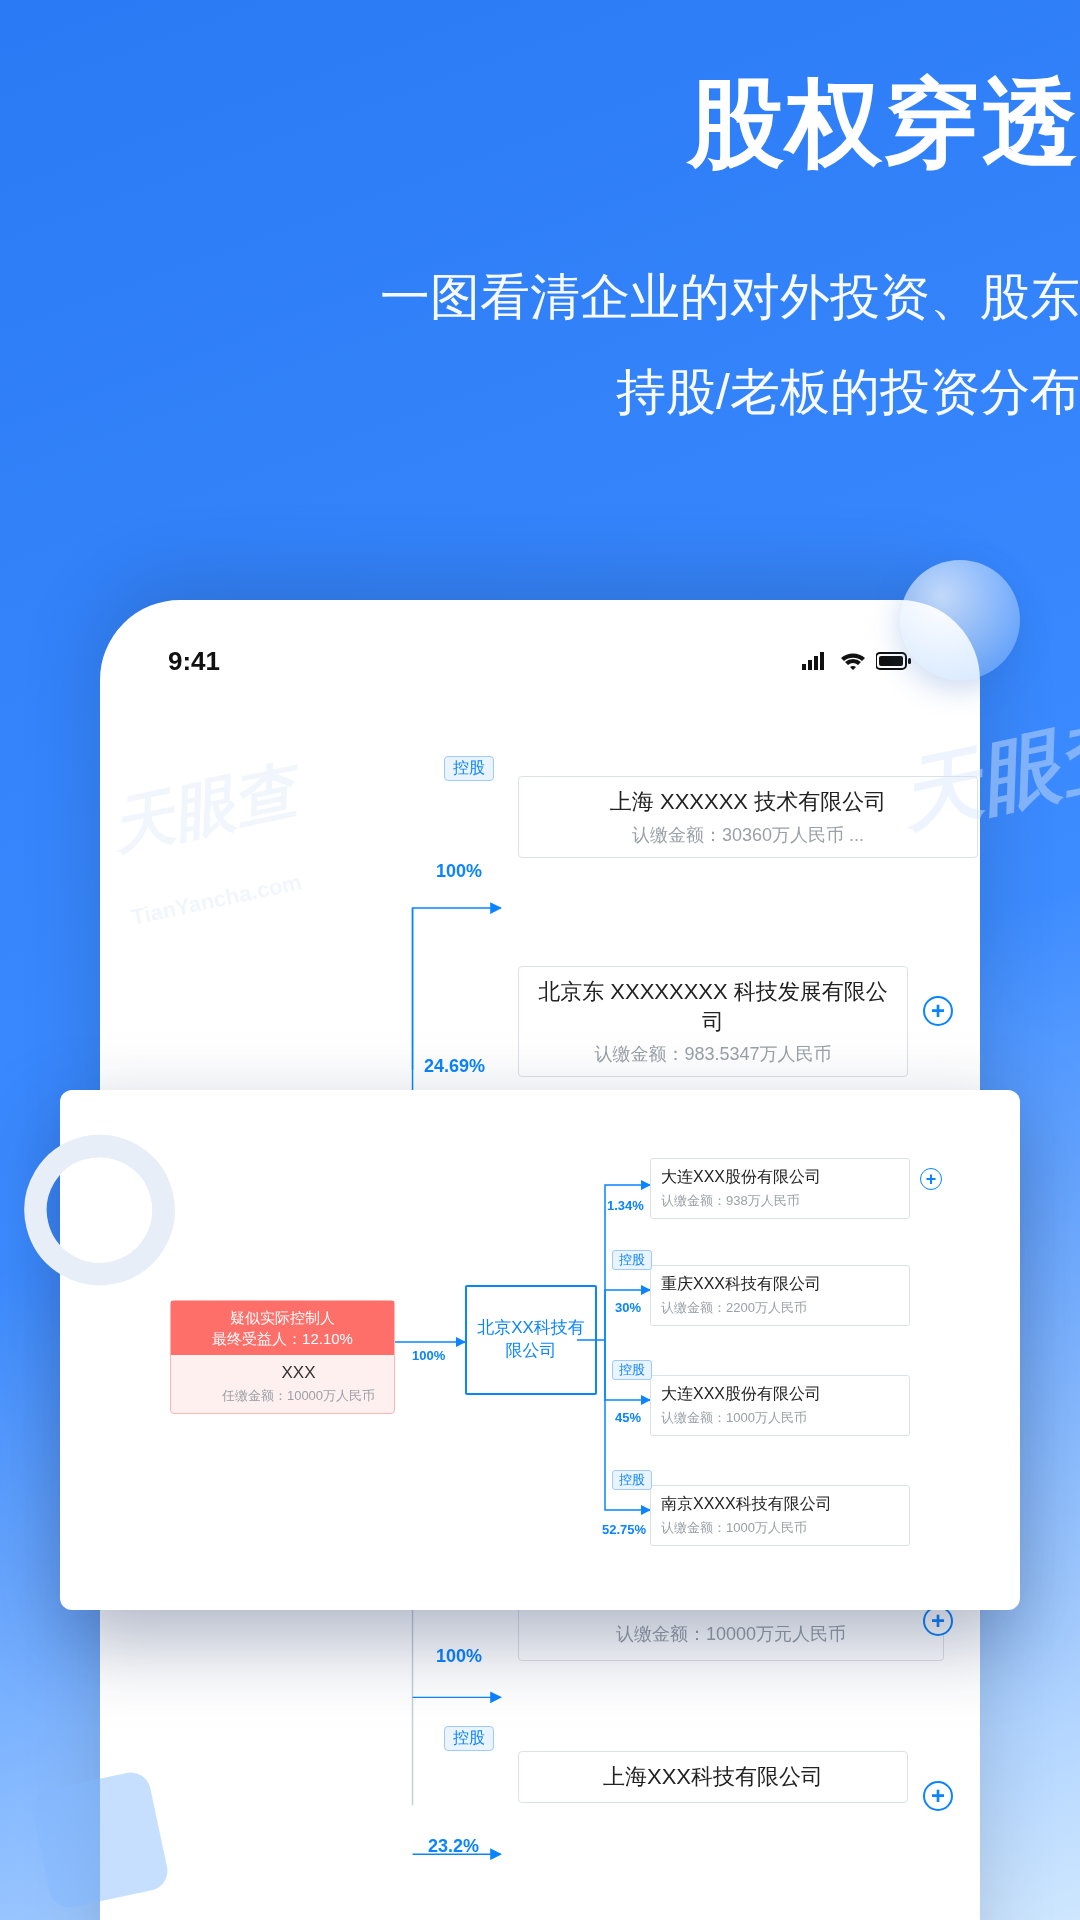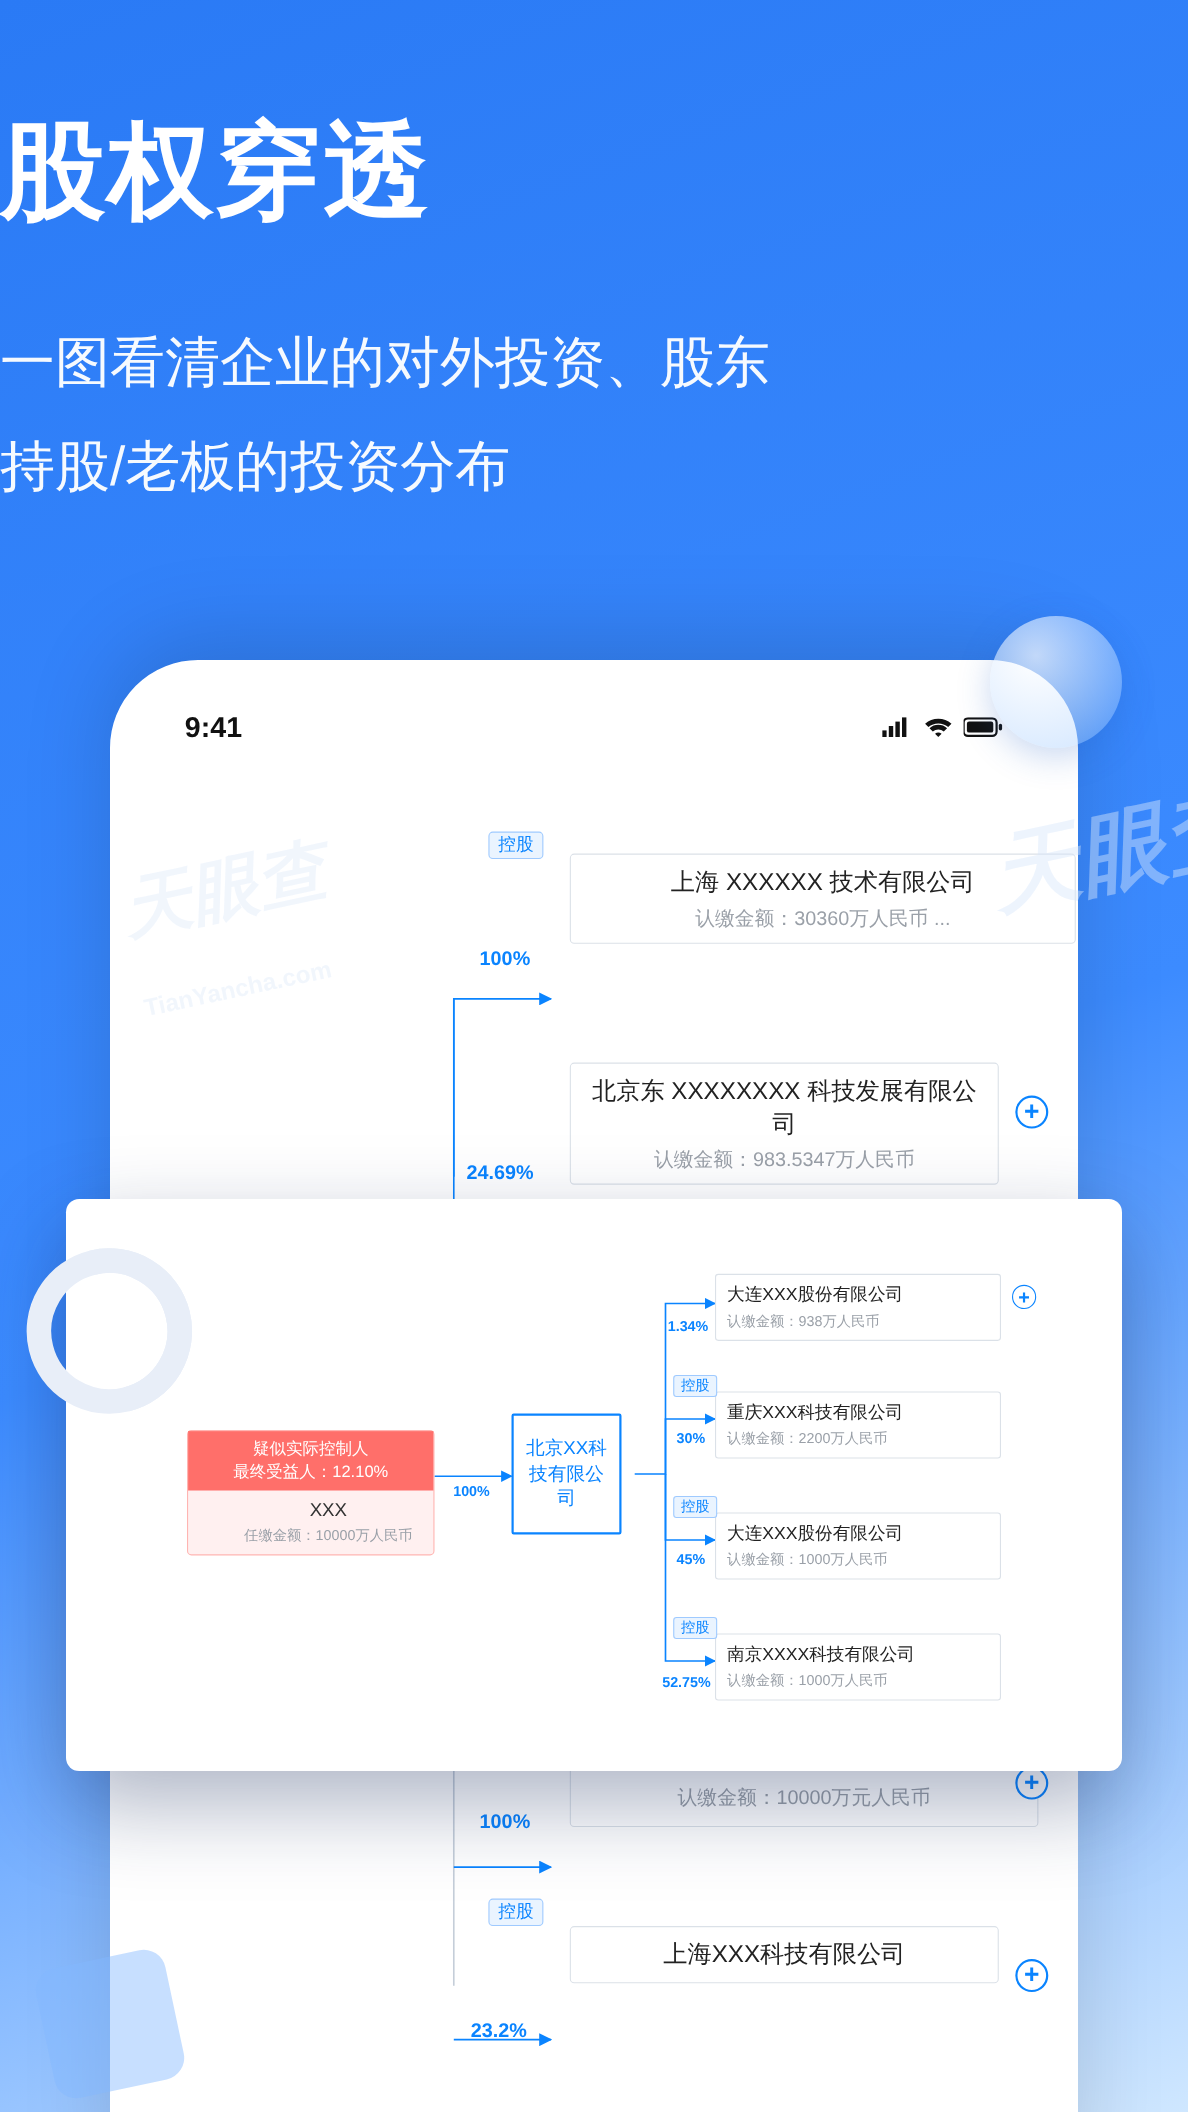--- a/index.html
+++ b/index.html
@@ -6,21 +6,21 @@
   body {
     width: 1080px;
     height: 1920px;
     font-family: -apple-system, "PingFang SC", "Microsoft YaHei", sans-serif;
     background: linear-gradient(160deg, #2a7af5 0%, #3c8bff 55%, #cfe7ff 100%);
     overflow: hidden;
     position: relative;
   }
 
   
-  .hero { text-align: left; padding-top: 92px; color: #fff; }
+  .hero { text-align: right; padding-top: 60px; color: #fff; }
   .hero-title { font-size: 96px; font-weight: 800; letter-spacing: 2px; }
   .hero-sub { margin-top: 60px; font-size: 50px; line-height: 1.9; font-weight: 400; opacity: .96; }
 
   
   .phone {
     position: absolute;
     top: 600px; left: 50%; transform: translateX(-50%);
     width: 880px; height: 1400px;
     background: #fff;
     border-radius: 80px 80px 0 0;
@@ -75,21 +75,21 @@
   .root-card {
     position:absolute; top:210px; left:110px; width:225px;
     border:1px solid #ffb5b2; border-radius:4px; font-size:15px; text-align:center;
     background:#fff0f0;
   }
   .root-head { background:#ff6f6a; color:#fff; padding:6px 4px; line-height:1.4; }
   .root-body { padding:8px 4px; color:#333;margin-left:32px; }
   .root-body .amt { color:#9aa0a8; font-size:13px; margin-top:4px; }
 
   .center-card {
-    position:absolute; top:195px; left:405px; width:100px; height:110px;
+    position:absolute; top:195px; left:405px; width:132px; height:110px;
     border:2px solid #0a84ff; border-radius:2px;
     display:flex; align-items:center; justify-content:center;
     text-align:center; font-size:17px; color:#0a84ff; padding:8px; line-height:1.35;
   }
 
   .mini {
     position:absolute; left:590px; width:260px;
     border:1px solid #dbe1e8; border-radius:3px; padding:8px 10px;
   }
   .mini .mn { font-size:16px; color:#222; }

